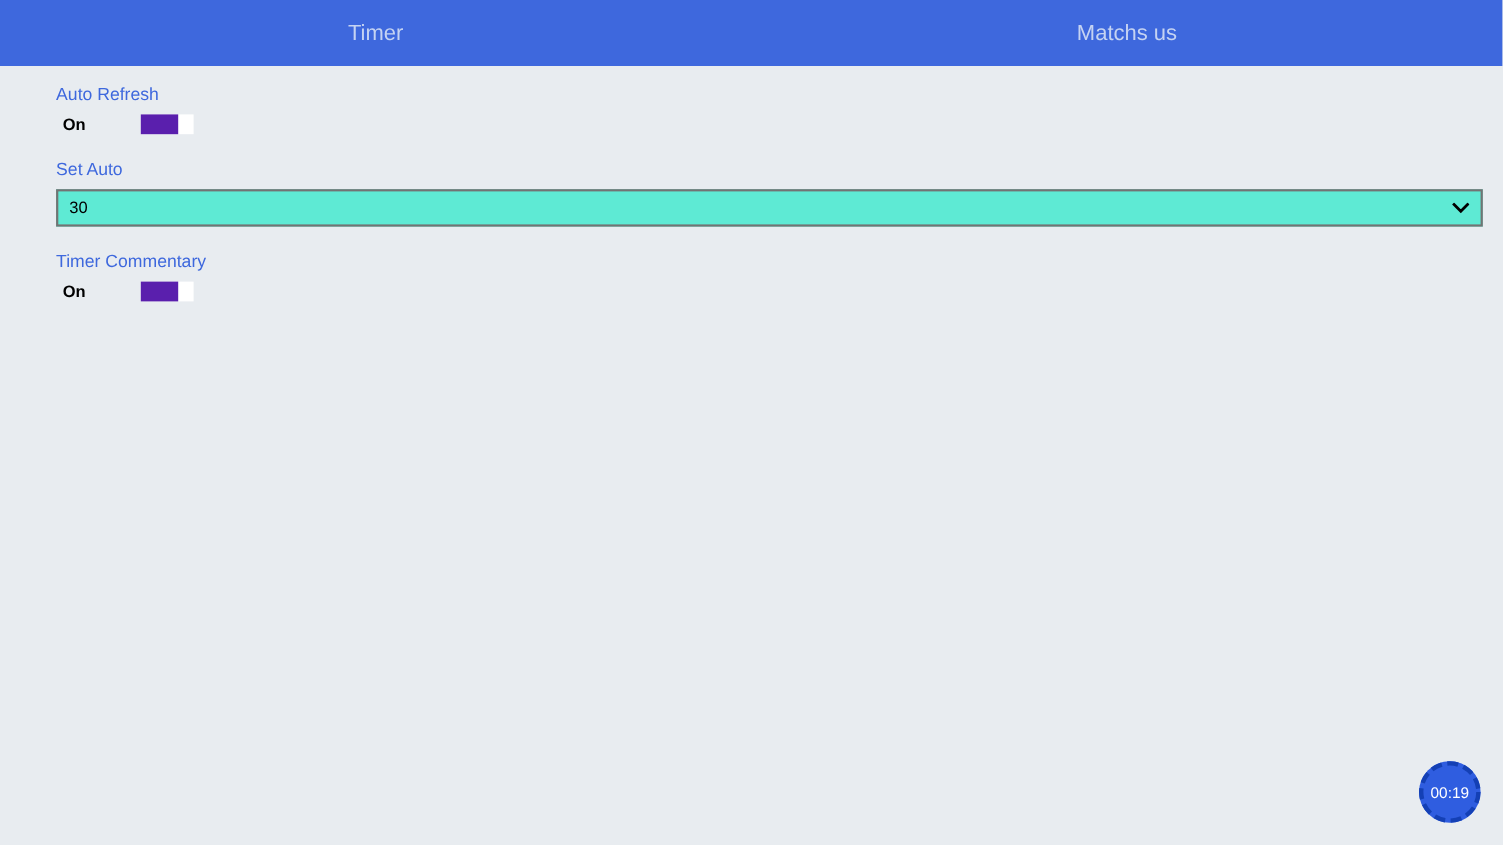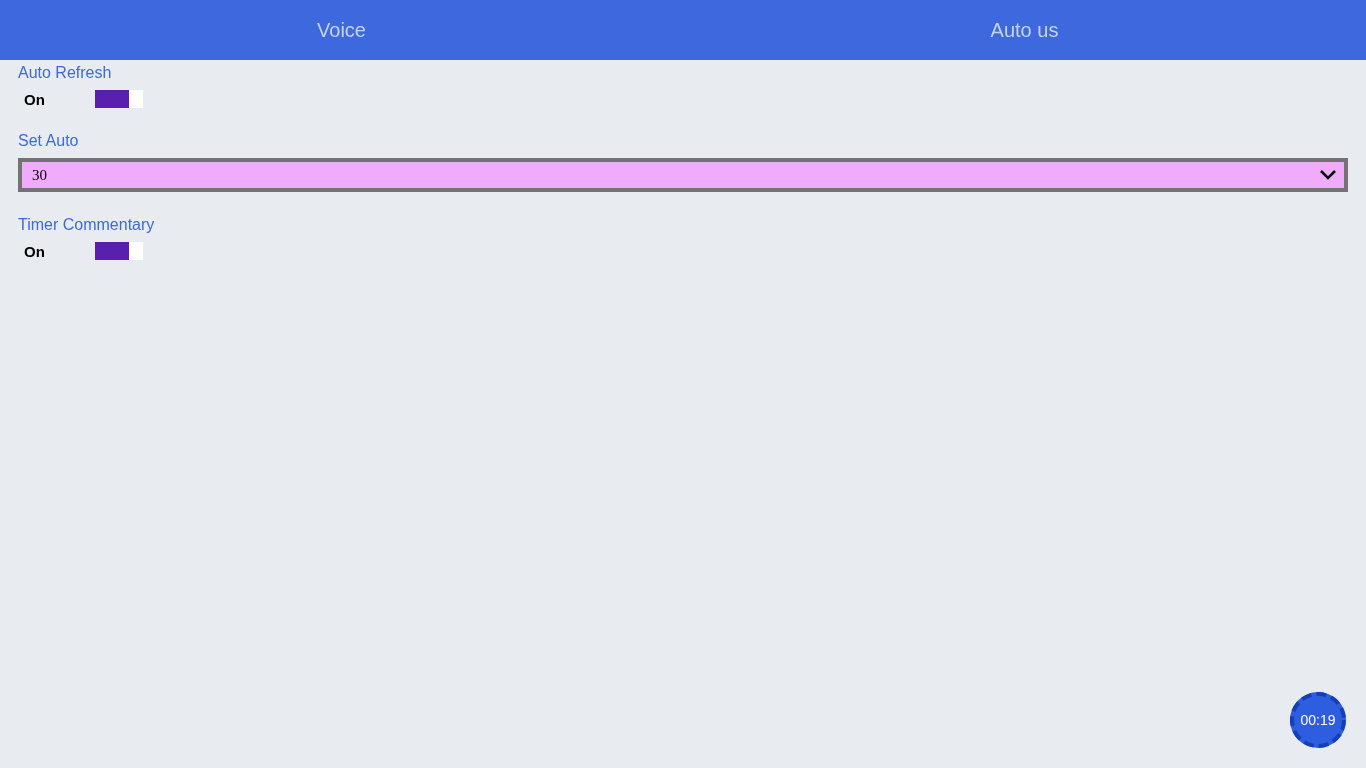--- a/index.html
+++ b/index.html
@@ -28,21 +28,22 @@
       font-weight: 400;
       cursor: pointer;
       text-align: center;
       flex: 1;
     }
     .tab.active {
       color: #ffffff;
       font-weight: 600;
     }
     .content {
-      padding: 4px 18px;
+      padding: 18px 18px;
+      margin-left: 33px;
     }
     .setting-group {
       margin-bottom: 24px;
     }
     .setting-label {
       color: #3e68dd;
       font-size: 16px;
       font-weight: 400;
       margin-bottom: 8px;
     }
@@ -73,30 +74,29 @@
       height: 18px;
       background: #5a1fad;
     }
     .dropdown-container {
       position: relative;
       width: 100%;
     }
     .dropdown {
       width: 100%;
       height: 34px;
-      border: 4px solid #737373;
-      background: #f0abfc;
+      border: 2px solid #737373;
+      background: #5eead4;
       padding: 0 10px;
       font-size: 15px;
       color: #000000;
       appearance: none;
       -webkit-appearance: none;
       cursor: pointer;
       outline: none;
-      font-family: Liberation Serif, serif;
     }
     .dropdown-arrow {
       position: absolute;
       right: 12px;
       top: 50%;
       transform: translateY(-50%);
       pointer-events: none;
     }
     .dropdown-arrow svg {
       display: block;
@@ -117,22 +117,22 @@
       transform: translate(-50%, -50%);
       color: #ffffff;
       font-size: 14px;
       font-weight: 400;
     }
   </style>
 </head>
 <body>
 
 <div class="top-bar">
-  <div class="tab">Voice</div>
-  <div class="tab">Auto us</div>
+  <div class="tab">Timer</div>
+  <div class="tab">Matchs us</div>
 </div>
 
 <div class="content">
 
   <div class="setting-group">
     <div class="setting-label">Auto Refresh</div>
     <div class="toggle-row">
       <span class="toggle-text">On</span>
       <span class="toggle-switch">
         <span class="toggle-switch-fill"></span>

